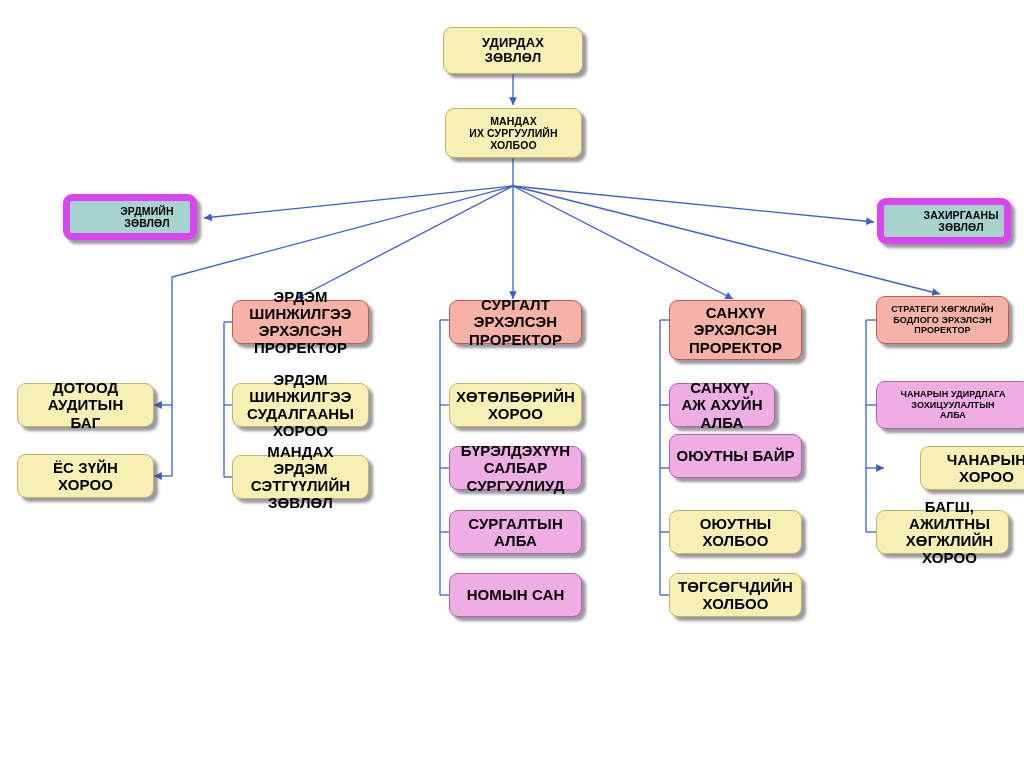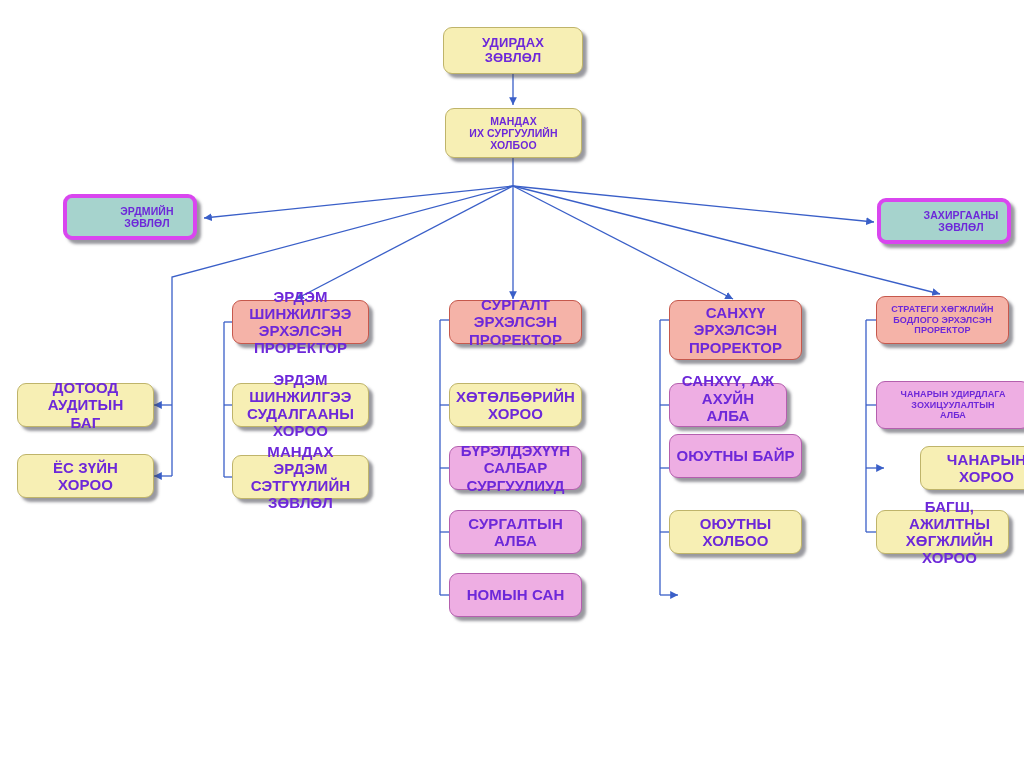--- a/index.html
+++ b/index.html
@@ -23,36 +23,36 @@
     pointer-events: none;
   }
   .node {
     position: absolute;
     box-sizing: border-box;
     display: flex;
     align-items: center;
     justify-content: center;
     text-align: center;
     border-radius: 9px;
-    color: #6d28d9;
+    color: #000000;
     font-weight: bold;
     letter-spacing: 0.1px;
     line-height: 1.15;
     padding: 2px 6px;
     box-shadow: 4px 4px 3px rgba(70,70,80,0.55);
     z-index: 5;
   }
   .node span { display:block; width:100%; }
   .n-yellow {
     background: #f7efb4;
     border: 1px solid #bfb46a;
   }
   .n-teal {
     background: #a6d3cd;
-    border: 4px solid #d946ef;
+    border: 7px solid #d946ef;
     padding-left: 40px;
   }
   .n-salmon {
     background: #f5b3a8;
     border: 1px solid #c6584c;
   }
   .n-pink {
     background: #eeaee3;
     border: 1px solid #b45fae;
   }
@@ -208,34 +208,40 @@
       <span>НОМЫН САН</span>
     </div>
   </div>
 
   <div class="node n-salmon fs-10" style="left:669px; top:300px; width:133px; height:60px;">
     <div>
       <span>САНХҮҮ ЭРХЭЛСЭН</span>
       <span>ПРОРЕКТОР</span>
     </div>
   </div>
-  <div class="node n-pink fs-10" style="left:669px; top:383px; width:118px; height:44px;align-items:flex-end;">
+  <div class="node n-pink fs-10" style="left:669px; top:383px; width:106px; height:44px;">
     <div>
       <span>САНХҮҮ, АЖ АХУЙН</span>
       <span>АЛБА</span>
     </div>
   </div>
   <div class="node n-pink fs-10" style="left:669px; top:434px; width:133px; height:44px;">
     <div>
       <span>ОЮУТНЫ БАЙР</span>
     </div>
   </div>
   <div class="node n-yellow fs-10" style="left:669px; top:510px; width:133px; height:44px;">
     <div>
       <span>ОЮУТНЫ ХОЛБОО</span>
+    </div>
+  </div>
+  <div class="node n-yellow fs-10" style="left:669px; top:573px; width:133px; height:44px;">
+    <div>
+      <span>ТӨГСӨГЧДИЙН</span>
+      <span>ХОЛБОО</span>
     </div>
   </div>
 
   <div class="node n-salmon fs-9" style="left:876px; top:296px; width:133px; height:48px;">
     <div>
       <span>СТРАТЕГИ ХӨГЖЛИЙН</span>
       <span>БОДЛОГО ЭРХЭЛСЭН</span>
       <span>ПРОРЕКТОР</span>
     </div>
   </div>

